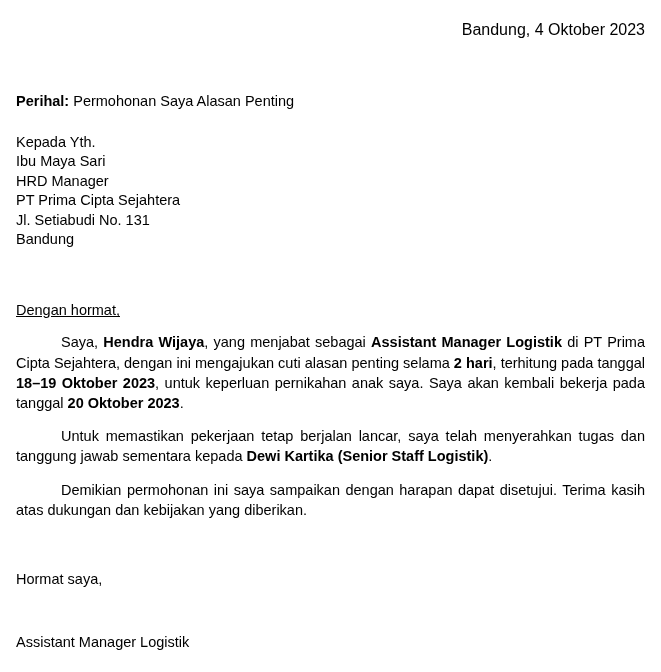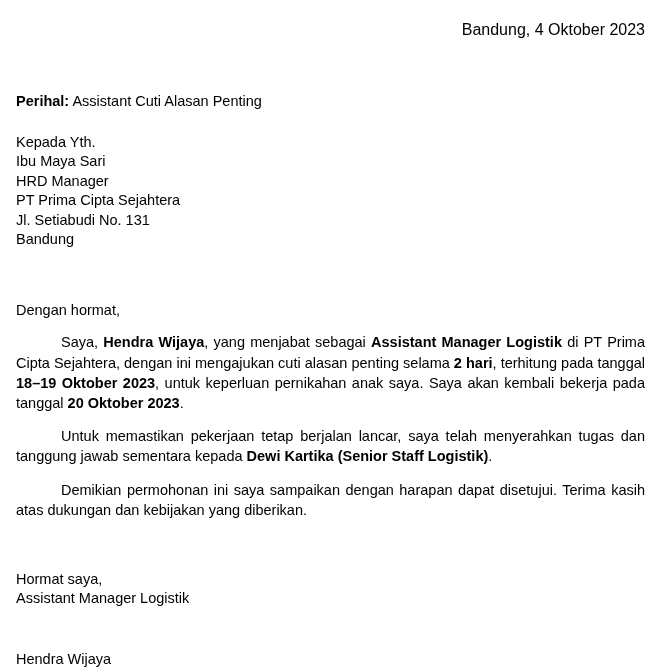--- a/index.html
+++ b/index.html
@@ -59,20 +59,21 @@
   .recipient-line {
     display: block;
     white-space: pre;
   }
 
   
   .salutation {
     margin-top: 52px;
     font-size: 14.5px;
     line-height: 19px;
+    text-decoration: underline;
   }
 
   
   .body-block {
     margin-top: 12px;
   }
   .para {
     font-size: 14.5px;
     line-height: 20.2px;
     text-align: justify;
@@ -89,40 +90,41 @@
 
   
   .closing-block {
     margin-top: 50px;
     font-size: 14.5px;
     line-height: 19.4px;
   }
   .closing-line {
     display: block;
     white-space: pre;
+    margin-top: 44px;
   }
   .signature-gap {
     height: 41px;
   }
   .signature-name {
     font-size: 14.5px;
     line-height: 19.4px;
     white-space: pre;
   }
 </style>
 </head>
 <body>
 
 <div class="page">
   <div class="sheet">
 
     <div class="date-line">Bandung, 4 Oktober 2023</div>
 
     <div class="subject-block">
-      <span class="subject-label">Perihal:</span><span class="subject-value"> Assistant Cuti Alasan Penting</span>
+      <span class="subject-label">Perihal:</span><span class="subject-value"> Permohonan Saya Alasan Penting</span>
     </div>
 
     <div class="recipient-block">
       <span class="recipient-line">Kepada Yth.</span>
       <span class="recipient-line">Ibu Maya Sari</span>
       <span class="recipient-line">HRD Manager</span>
       <span class="recipient-line">PT Prima Cipta Sejahtera</span>
       <span class="recipient-line">Jl. Setiabudi No. 131</span>
       <span class="recipient-line">Bandung</span>
     </div>

